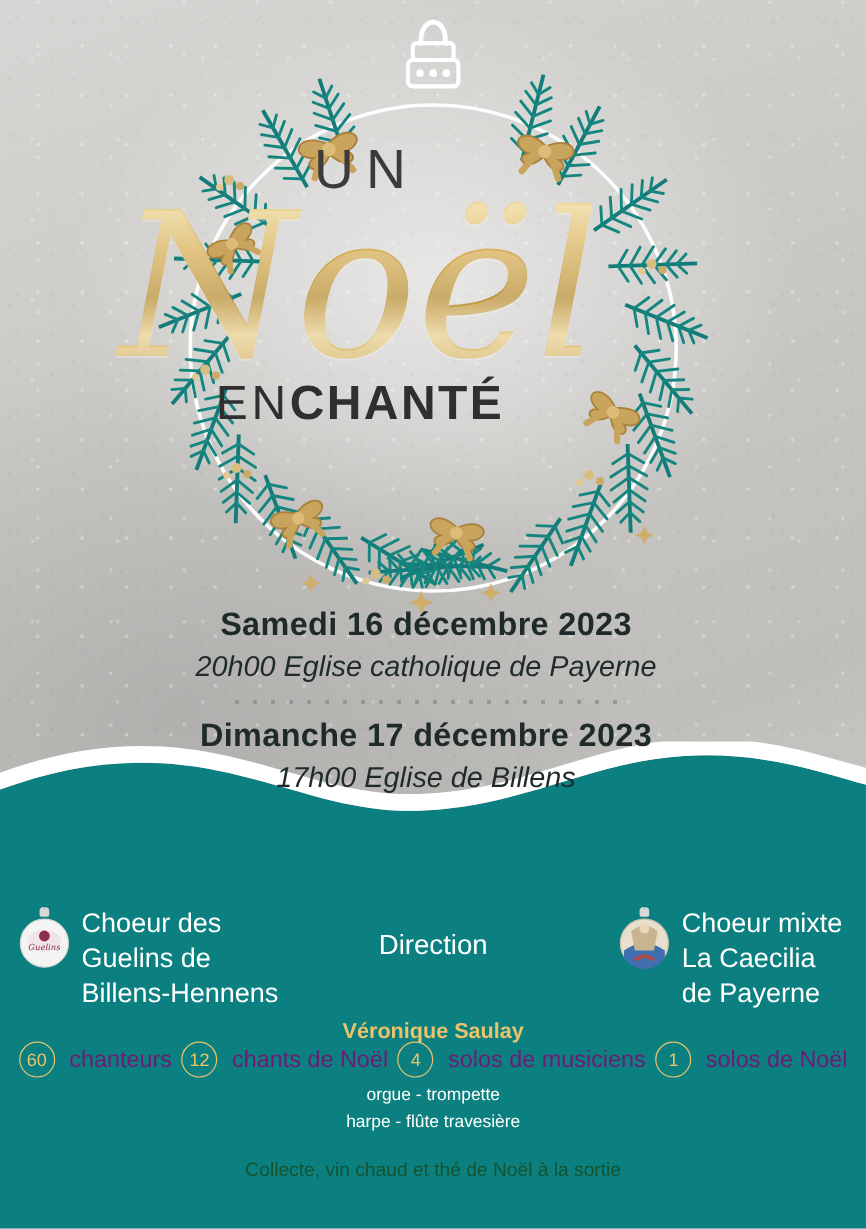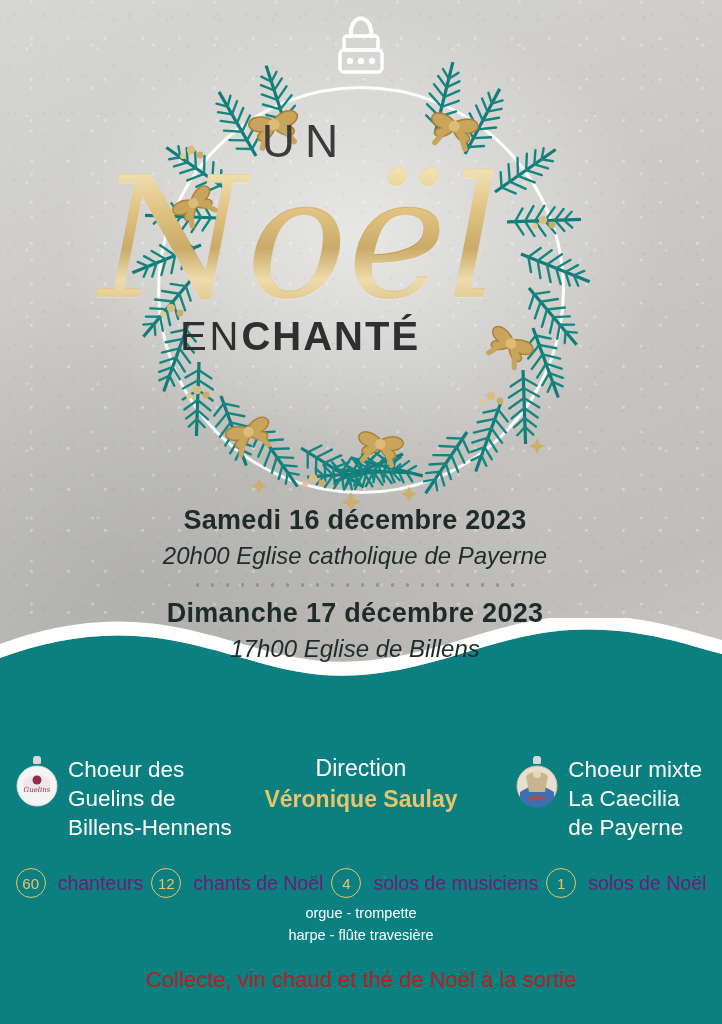--- a/index.html
+++ b/index.html
@@ -190,33 +190,34 @@
   }
   .bauble {
     width: 42px;
     height: 54px;
     flex: 0 0 42px;
   }
   .direction {
     position: absolute;
     left: 50%;
     transform: translateX(-50%);
-    top: 12px;
+    top: 31px;
     text-align: center;
   }
   .direction .lead {
     font-size: 23px;
     color: #ffffff;
     line-height: 1.3;
   }
   .direction .name {
-    font-size: 23px;
+    font-size: 18px;
     color: #e9c46a;
     font-weight: 700;
     line-height: 1.35;
+    margin-top: 44px;
   }
 
   
   .stats {
     position: absolute;
     left: 0;
     top: 868px;
     width: 722px;
     display: flex;
     justify-content: center;
@@ -251,22 +252,22 @@
     line-height: 1.5;
     white-space: pre-line;
     z-index: 7;
   }
   .footer-note {
     position: absolute;
     left: 0;
     top: 967px;
     width: 722px;
     text-align: center;
-    color: #b91c1c;
-    font-size: 22px;
+    color: #14532d;
+    font-size: 16px;
     z-index: 7;
   }
 </style>
 </head>
 <body>
 
 <div class="poster">
 
   <div class="top-area">
     <div class="grain"></div>

